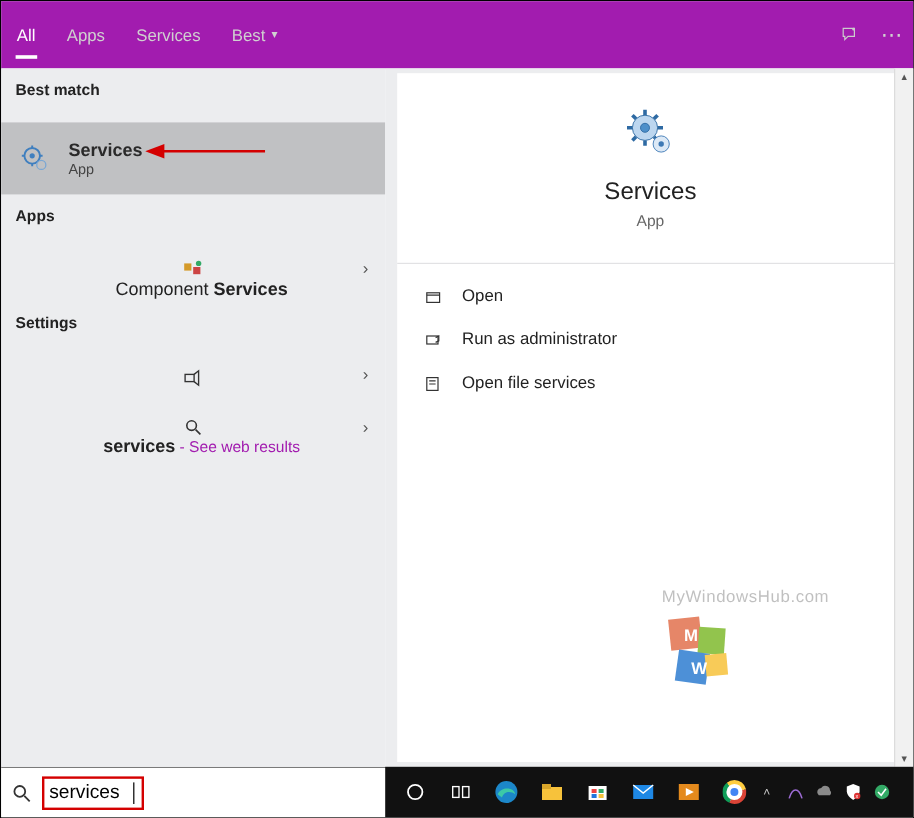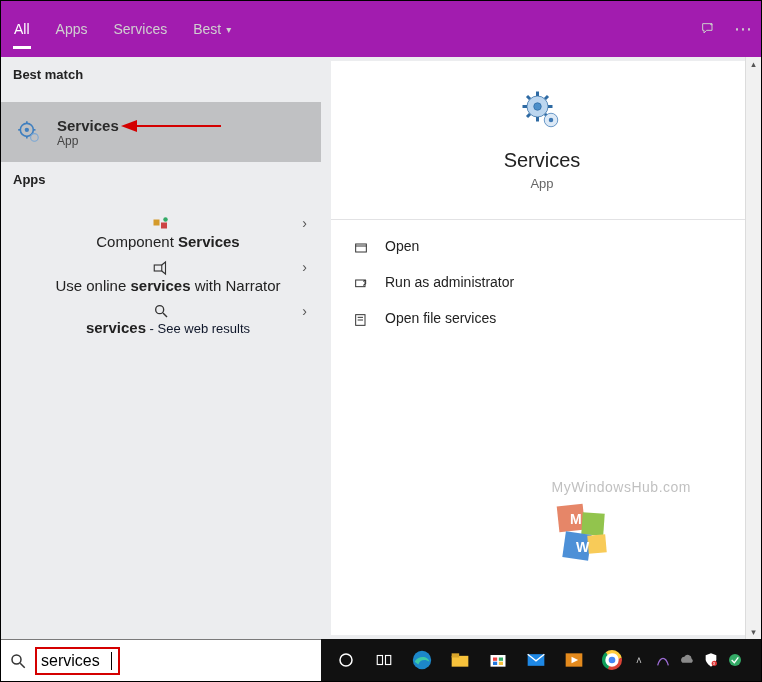--- a/index.html
+++ b/index.html
@@ -28,41 +28,41 @@
   .bm-text { margin-left: 12px; }
   .bm-title { font-size: 15px; font-weight: 700; color: #2a2a2a; }
   .bm-sub { font-size: 12px; color: #444; }
   .arrow-annot { position: absolute; left: 120px; top: 14px; }
   .arrow-annot svg { width: 100px; height: 20px; }
 
   .list-item { display: flex; align-items: center; padding: 8px 12px; height: 44px; position: relative; flex-direction: column; }
   .li-icon { width: 22px; height: 22px; display: flex; align-items: center; justify-content: center; color: #333; }
   .li-text { margin-left: 14px; font-size: 15px; color: #222; }
   .li-text b { font-weight: 700; }
-  .li-sub { color: #0f172a; font-size: 13px; }
+  .li-sub { color: #a21caf; font-size: 13px; }
   .li-chev { position: absolute; right: 14px; color: #555; font-size: 14px; }
 
   
   .preview-head { display: flex; flex-direction: column; align-items: center; padding: 26px 0 18px 0; }
   .preview-icon { width: 48px; height: 48px; }
   .preview-title { font-size: 20px; color: #222; margin-top: 14px; }
   .preview-sub { font-size: 13px; color: #666; margin-top: 4px; }
   .divider { height: 1px; background: #e2e2e4; margin: 10px 0 4px 0; }
 
   .action-list { padding: 6px 0; }
   .action-item { display: flex; align-items: flex-start; padding: 8px 20px; height: 36px; }
   .ai-icon { width: 20px; height: 20px; display: flex; align-items: center; justify-content: center; color: #333; }
   .ai-label { margin-left: 14px; font-size: 14px; color: #222; }
 
   
   .scroll-track { width: 16px; background: #f1f1f1; border-left: 1px solid #dcdcdc; display: flex; flex-direction: column; justify-content: space-between; align-items: center; position: absolute; right: 0; top: 0; bottom: 42px; }
   .scroll-btn { width: 14px; height: 14px; font-size: 9px; color: #555; display: flex; align-items: center; justify-content: center; }
 
   
-  .watermark { position: absolute; right: 70px; bottom: 70px; opacity: .85; }
+  .watermark { position: absolute; right: 70px; bottom: 60px; opacity: .85; }
   .wm-text { font-size: 14px; color: rgba(120,120,120,.55); letter-spacing: .5px; }
   .wm-cubes { margin-top: 4px; display: block; }
 
   
   .searchbar { height: 42px; background: #fff; border-top: 1px solid #7a7a7a; display: flex; align-items: center; padding: 0 8px; }
   .search-icon { width: 18px; height: 18px; color: #333; }
   .search-wrap { margin-left: 8px; border: 2px solid #d40000; padding: 3px 6px 3px 4px; display: flex; align-items: center; }
   .search-input { border: none; outline: none; font-size: 16px; color: #000; width: 70px; }
   .caret { width: 1px; height: 18px; background: #000; display: inline-block; }
 
@@ -141,28 +141,28 @@
             <svg viewBox="0 0 24 24" width="18" height="18">
                 <rect x="2" y="6" width="8" height="8" fill="#d49a2a"></rect>
                 <rect x="12" y="10" width="8" height="8" fill="#c44"></rect>
                 <circle cx="18" cy="6" r="3" fill="#3a6"></circle>
               </svg>
           </div>
           <div class="li-text"><span>Component </span><b>Services</b></div>
           <div class="li-chev">›</div>
         </div>
 
+        <div class="section-title">Settings</div>
         <div class="list-item">
           <div class="li-icon">
             <svg viewBox="0 0 24 24" width="18" height="18" fill="none" stroke="#333" stroke-width="1.5">
                 <rect x="3" y="8" width="10" height="8"></rect>
                 <path d="M13 8l5-4v16l-5-4"></path>
               </svg>
           </div>
-          <div class="li-text"><span>Use online </span><b>services</b><span> with Narrator</span></div>
           <div class="li-chev">›</div>
         </div>
 
         <div class="list-item">
           <div class="li-icon">
             <svg viewBox="0 0 24 24" width="16" height="16" fill="none" stroke="#333" stroke-width="2">
                 <circle cx="10" cy="10" r="6"></circle>
                 <line x1="15" y1="15" x2="21" y2="21"></line>
               </svg>
           </div>

